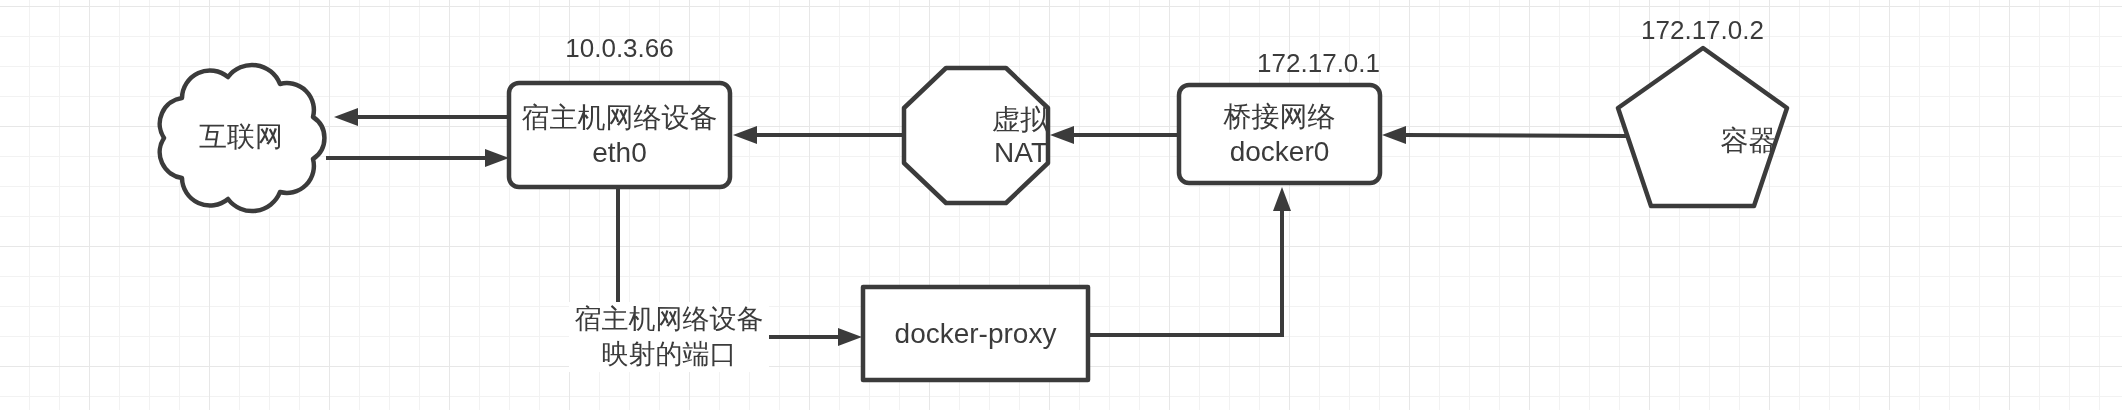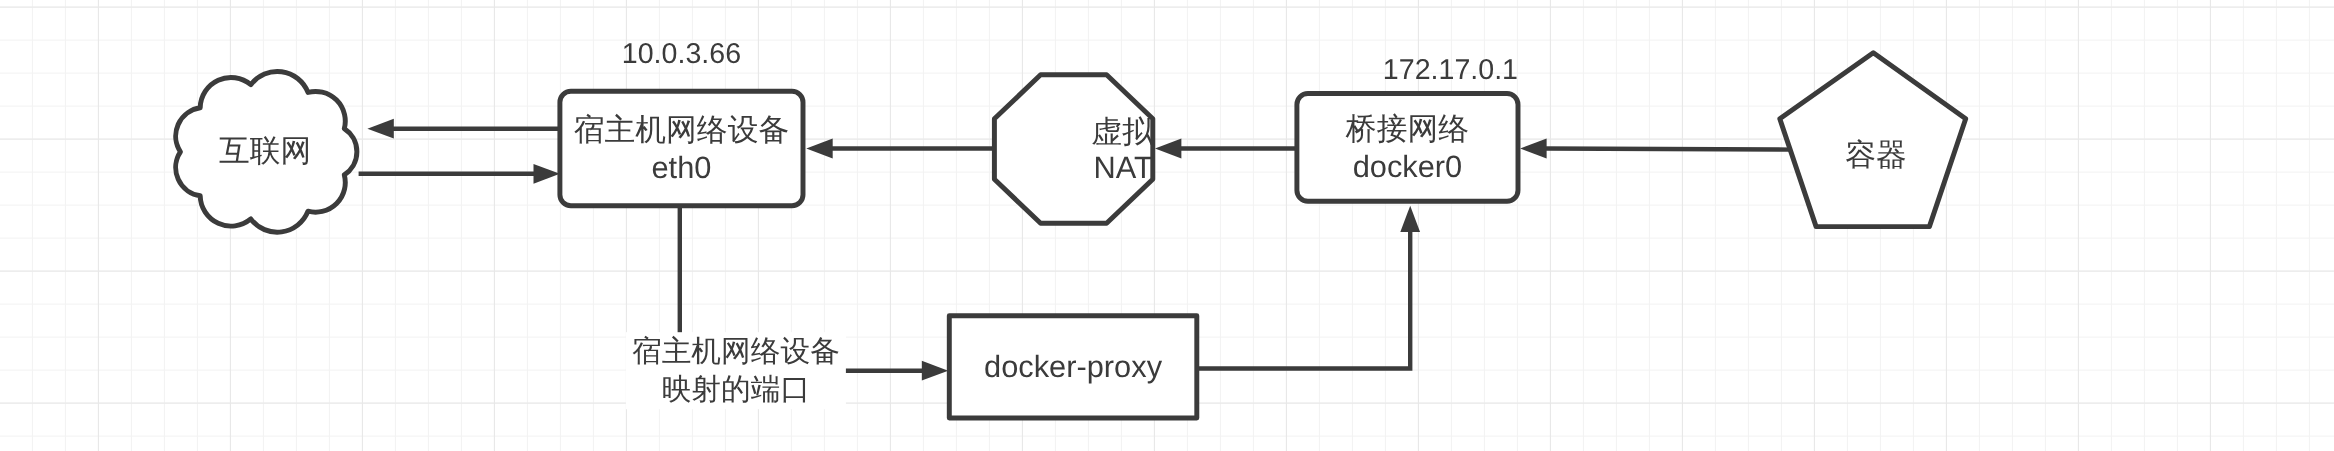--- a/index.html
+++ b/index.html
@@ -94,22 +94,25 @@
 
   <div class="lbl ip-lbl" style="left:1179px;top:48px;width:201px;height:30px;align-items:flex-end;">
     <span>172.17.0.1</span>
   </div>
 
   <div class="lbl node-lbl" style="left:1179px;top:85px;width:201px;height:98px;">
     <span>桥接网络</span>
     <span>docker0</span>
   </div>
 
+  <div class="lbl ip-lbl" style="left:1610px;top:15px;width:185px;height:30px;">
+    <span>172.17.0.2</span>
+  </div>
 
-  <div class="lbl node-lbl" style="left:1621px;top:124px;width:169px;height:32px;text-align:right;">
+  <div class="lbl node-lbl" style="left:1664px;top:124px;width:169px;height:32px;text-align:right;">
     <span>容器</span>
   </div>
 
   <div class="lbl node-lbl" style="left:863px;top:287px;width:225px;height:93px;">
     <span>docker-proxy</span>
   </div>
 
   <div class="lbl edge-lbl" style="left:569px;top:302px;width:200px;line-height:35px;">
     <span>宿主机网络设备</span>
     <span>映射的端口</span>

